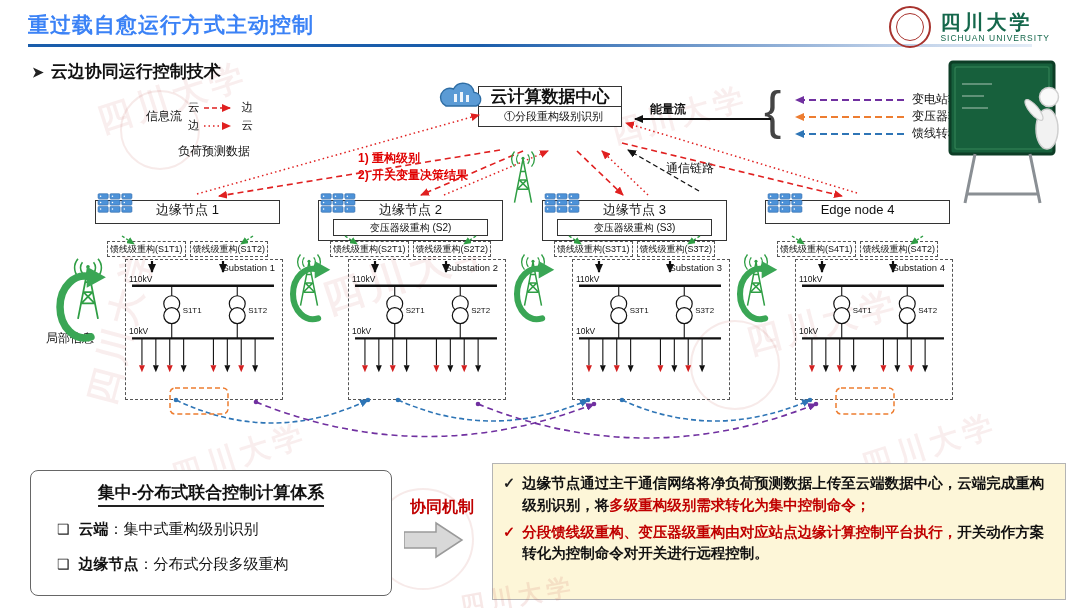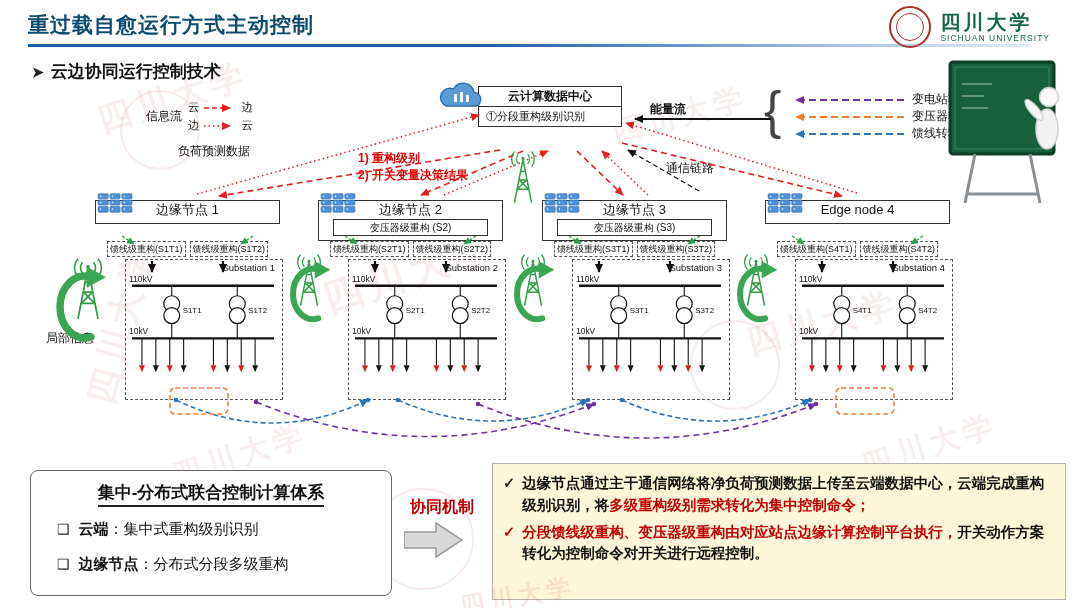--- a/index.html
+++ b/index.html
@@ -5,39 +5,39 @@
   html,body{margin:0;padding:0;}
   .slide{position:relative;width:1080px;height:608px;background:#fff;overflow:hidden;
          font-family:"Liberation Sans",sans-serif;color:#111;}
   
   .wm{position:absolute;z-index:1;color:rgba(197,90,85,.10);font-weight:bold;
       letter-spacing:5px;white-space:nowrap;pointer-events:none;}
   .wm-ring{position:absolute;border:2px solid rgba(197,90,85,.13);border-radius:50%;
       z-index:1;pointer-events:none;}
   
   .title{position:absolute;left:28px;top:11px;font-size:21px;font-weight:bold;
-         color:#0c4a6e;letter-spacing:1px;z-index:4;}
+         color:#3b82f6;letter-spacing:1px;z-index:4;}
   .title-rule{position:absolute;left:28px;top:44px;width:1004px;height:3px;z-index:4;
          background:linear-gradient(to right,#1a5dab 0%,#1a5dab 45%,#b9cce6 85%,#e3ecf7 100%);}
   .logo{position:absolute;top:6px;right:30px;display:flex;align-items:center;gap:9px;z-index:4;}
   .seal{width:38px;height:38px;border-radius:50%;border:2.5px solid #a8332e;
         display:flex;align-items:center;justify-content:center;}
   .seal-in{width:26px;height:26px;border-radius:50%;border:1.5px solid #a8332e;}
   .logo-cn{font-size:20px;font-weight:bold;color:#14674b;letter-spacing:3px;line-height:1.1;}
   .logo-en{font-size:8.5px;color:#14674b;letter-spacing:1px;}
   
   .subtitle{position:absolute;left:32px;top:60px;display:flex;align-items:center;gap:7px;
             font-size:17px;font-weight:bold;z-index:4;}
   .subtitle .tri{font-size:14px;color:#222;}
   
   .cloud-box{position:absolute;left:478px;top:86px;width:142px;background:#fff;
              border:1.2px solid #333;z-index:2;}
-  .cloud-row{height:19px;line-height:19px;font-size:11px;text-align:left;padding-left:7px;
+  .cloud-row{height:19px;line-height:19px;font-size:11px;text-align:center;padding-left:7px;
              white-space:nowrap;}
-  .cloud-row.first{font-size:12px;font-weight:600;text-align:center;padding-left:0;}
+  .cloud-row.first{font-size:17px;font-weight:600;text-align:center;padding-left:0;}
   .cloud-row + .cloud-row{border-top:1px solid #333;}
   .cloud-icon{position:absolute;left:436px;top:79px;z-index:3;}
   
   .lbl{position:absolute;font-size:12px;z-index:4;white-space:nowrap;}
   .lbl-decision{color:#e00000;font-weight:600;line-height:1.45;}
   
   .legend-info{position:absolute;left:146px;top:100px;display:flex;gap:6px;z-index:4;
                font-size:12px;align-items:center;}
   .li-rows{display:flex;flex-direction:column;gap:3px;}
   .li-row{display:flex;align-items:center;gap:3px;font-size:11.5px;}

